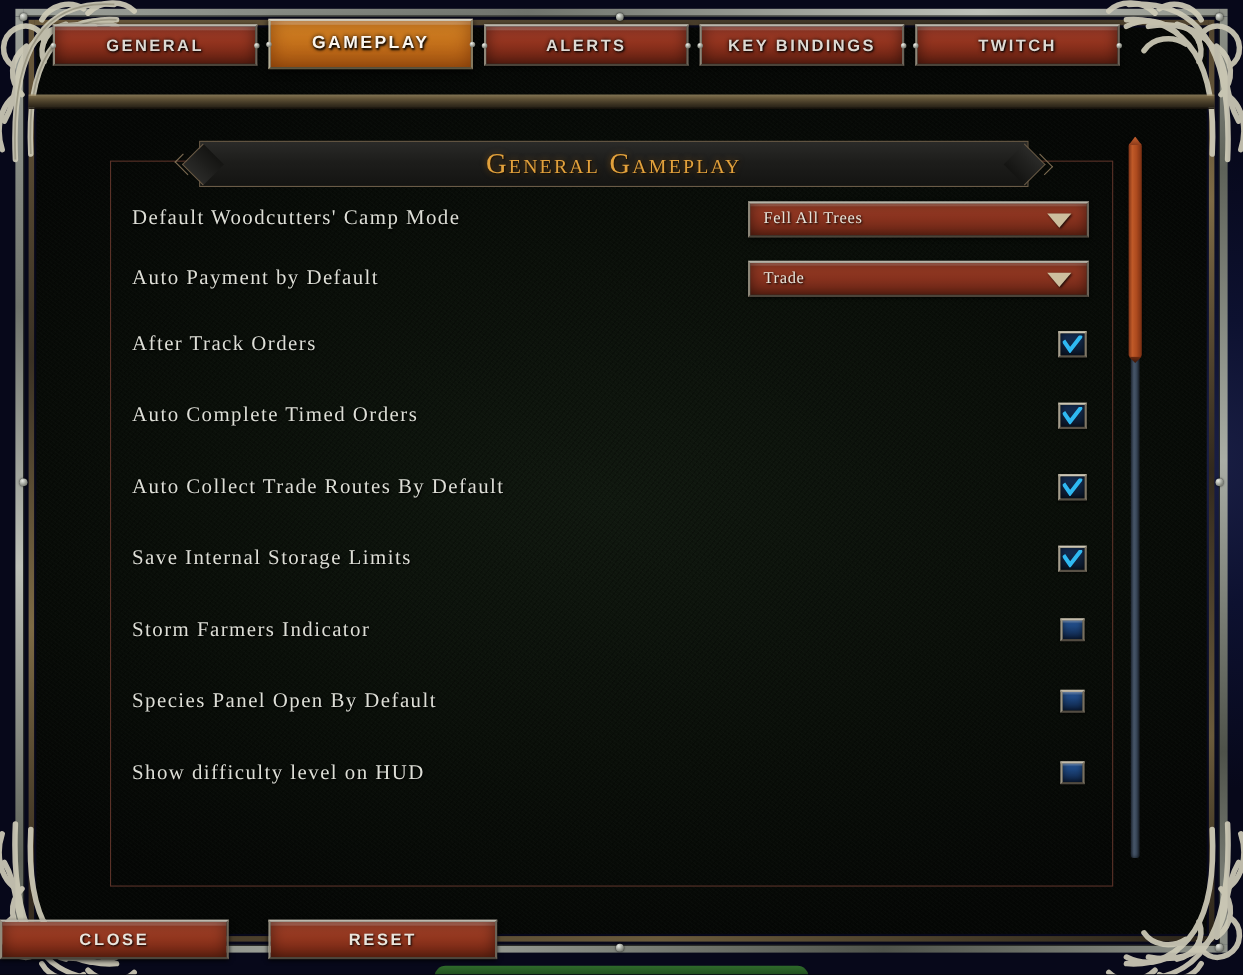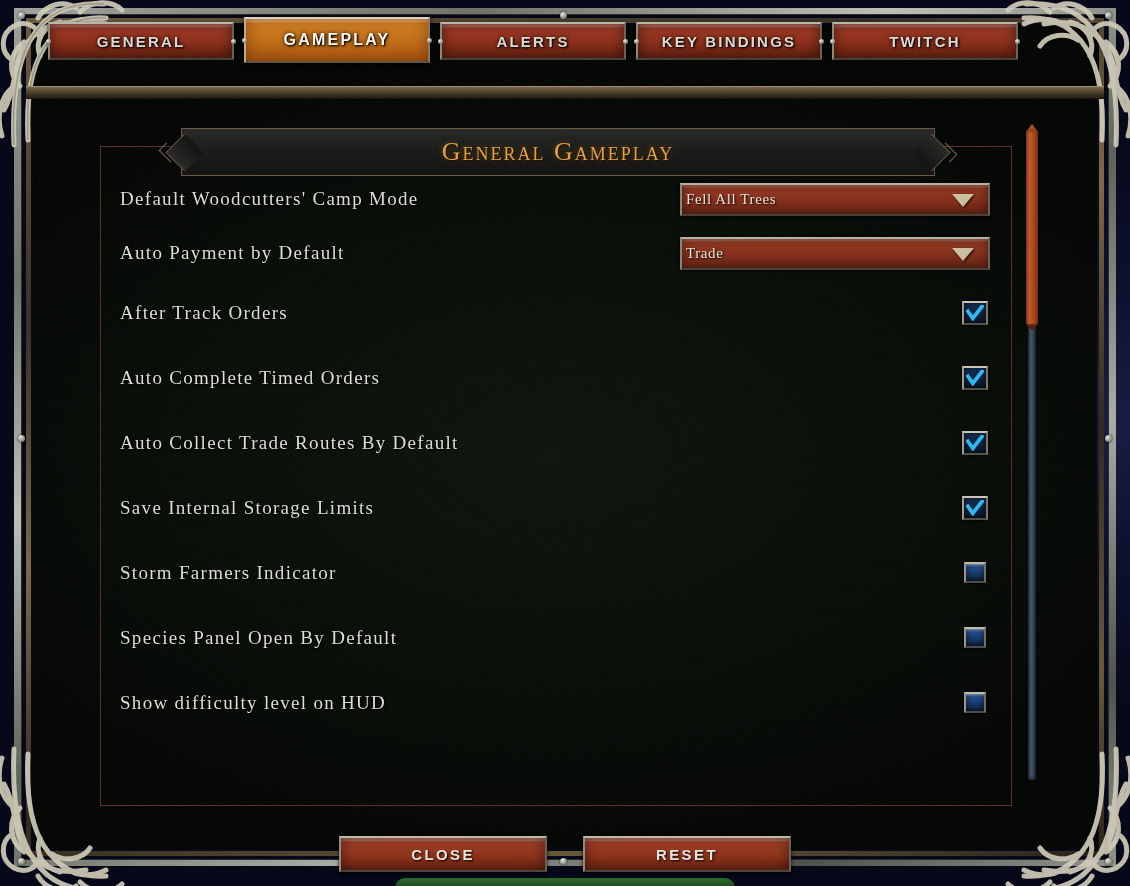--- a/index.html
+++ b/index.html
@@ -150,21 +150,21 @@
     width: 912px; height: 660px;
     border: 1px solid #5b3228;
     box-sizing: border-box;
     background: transparent;
   }
 
   
   .title-banner {
     position: absolute;
     left: 163px; top: 128px;
-    width: 790px; height: 48px;
+    width: 790px; height: 42px;
     z-index: 4;
   }
   .title-banner .plate {
     position: absolute;
     left: 18px; right: 18px; top: 0; bottom: 0;
     background: linear-gradient(180deg, #2a2a28 0%, #1d1d1b 45%, #141412 100%);
     border: 1px solid #6a5b47;
     box-sizing: border-box;
   }
   .title-banner .cap {
@@ -236,21 +236,21 @@
     box-sizing: border-box;
     display: flex;
     align-items: center;
   }
   .dropdown .dd-value {
     font-family: "Liberation Serif", "DejaVu Serif", serif;
     font-size: 15px;
     letter-spacing: .6px;
     color: #e8e3d8;
     text-shadow: 1px 1px 2px #000;
-    padding-left: 4px;
+    padding-left: 12px;
   }
   .dd-arrow {
     position: absolute;
     right: 14px; top: 50%; margin-top: -5px;
     width: 0; height: 0;
     border-left: 11px solid transparent;
     border-right: 11px solid transparent;
     border-top: 13px solid #cdbf9e;
     filter: drop-shadow(1px 1px 1px rgba(0,0,0,.8));
   }
@@ -324,21 +324,20 @@
     background: linear-gradient(180deg,#6e2c11,#3a1608);
     clip-path: polygon(0 0, 100% 0, 50% 100%);
   }
 
   
   .bottom-bar {
     position: absolute;
     left: 0; top: 836px;
     width: 1130px;
     display: flex;
-    justify-content: center;
     gap: 36px;
     z-index: 7;
   }
   .btn {
     position: relative;
     width: 208px; height: 36px;
     cursor: pointer;
     display: flex; align-items: center; justify-content: center;
     border: 2px solid;
     border-color: #bdb9ad #6b6256 #4c453b #918b7c;

